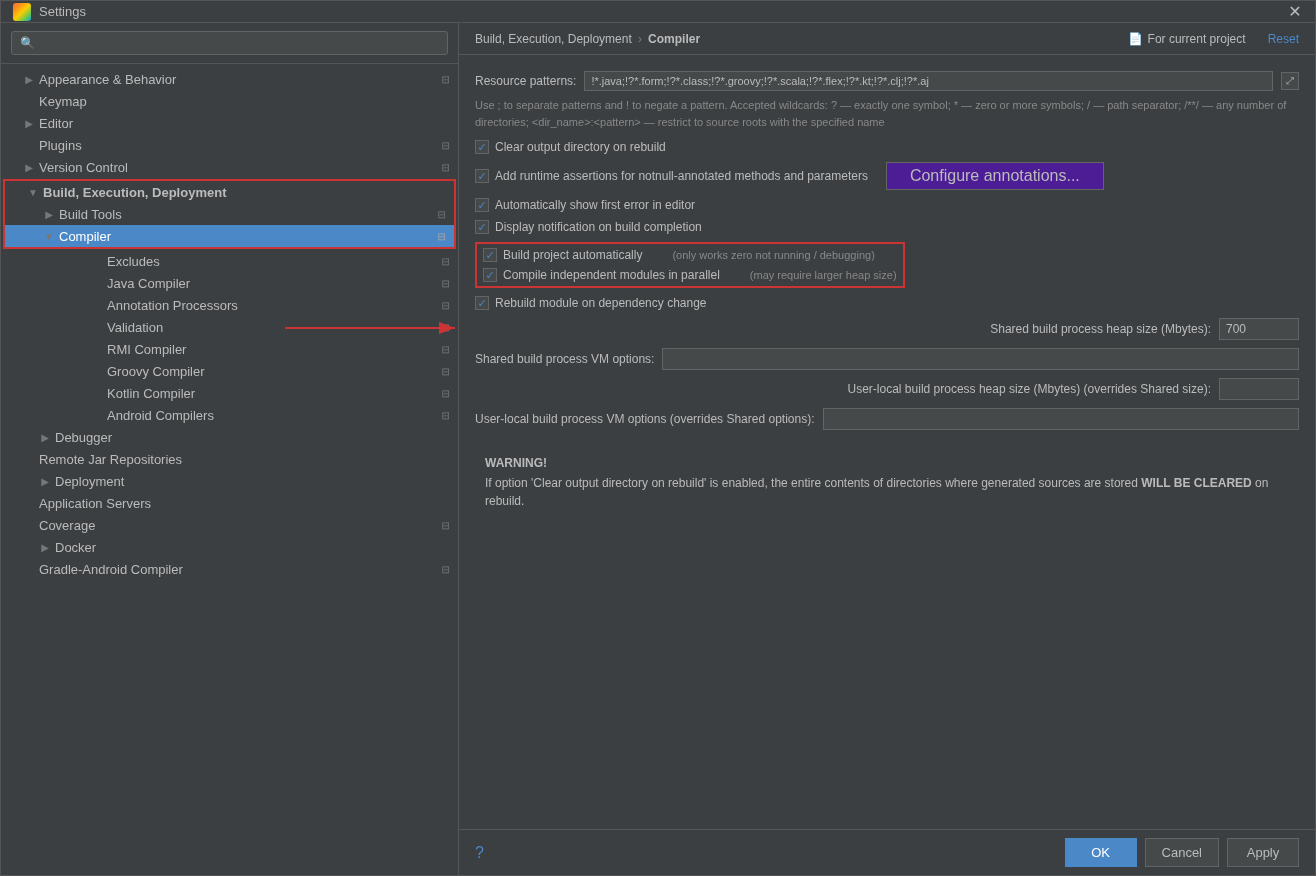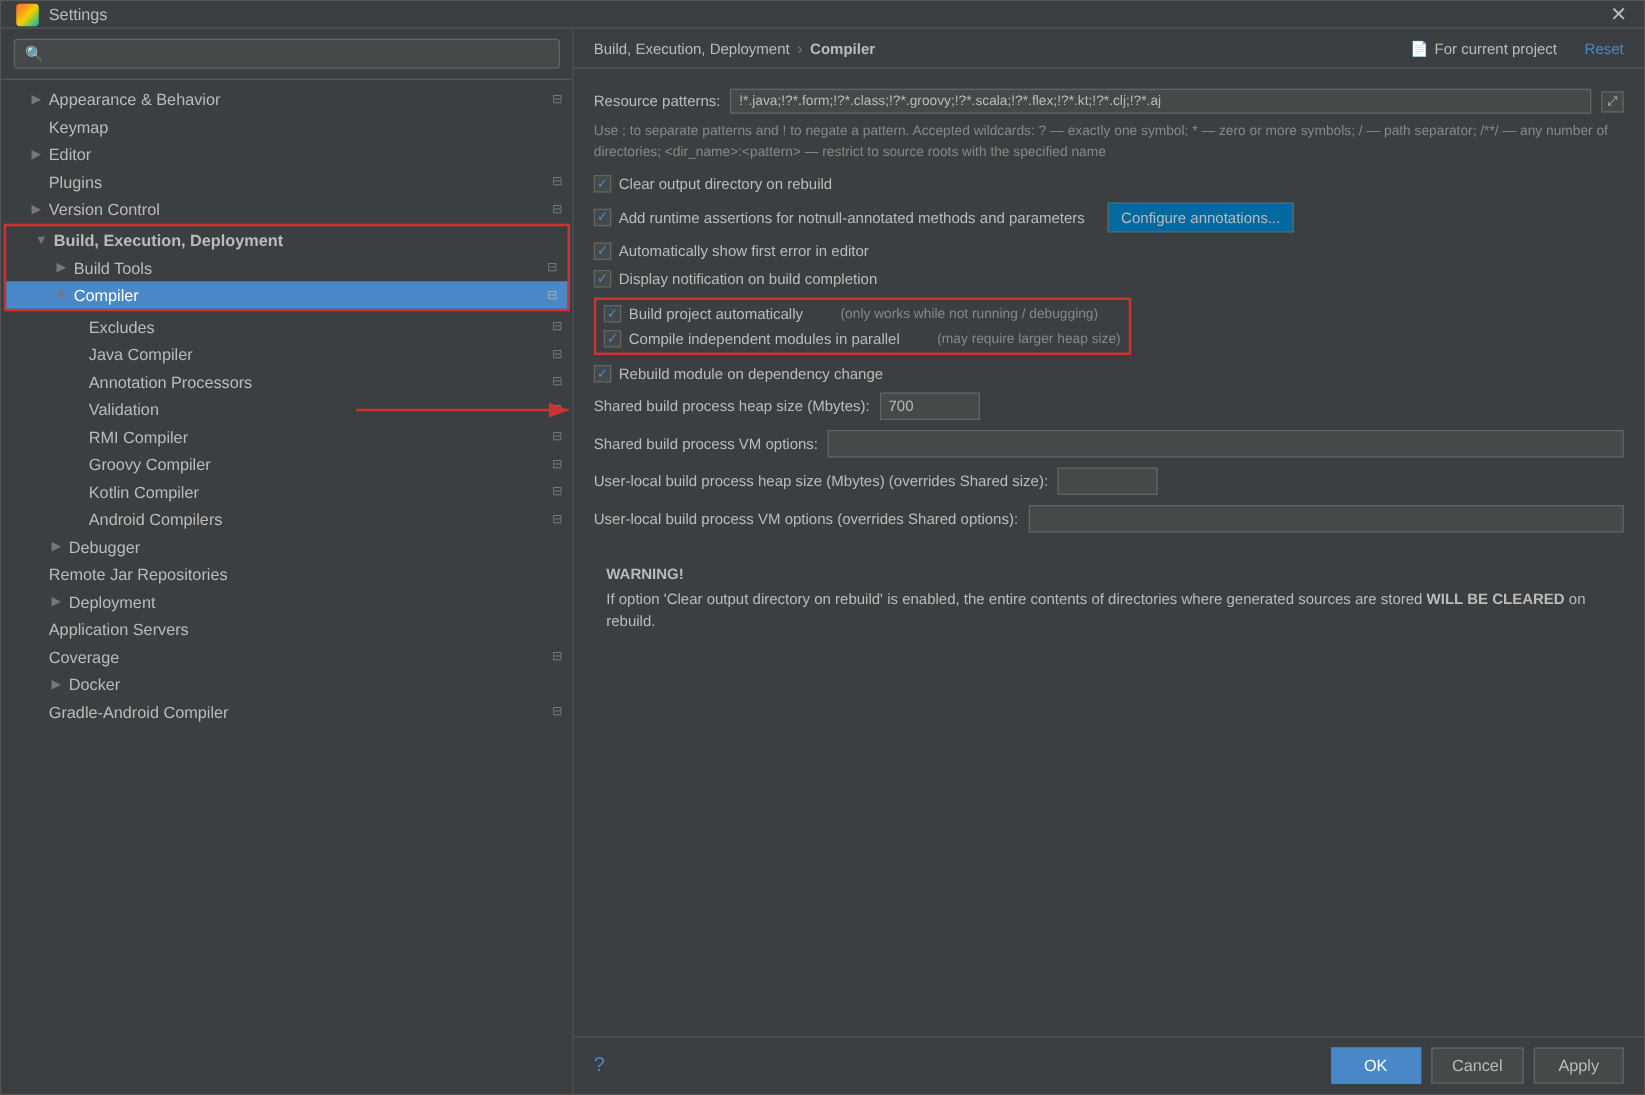--- a/index.html
+++ b/index.html
@@ -25,21 +25,21 @@
     .tree-item { display: flex; align-items: center; padding: 3px 8px; cursor: pointer; user-select: none; position: relative; }
     .tree-item.selected { background: #4a88c7; color: #ffffff; }
 
     .expand-icon { width: 16px; height: 16px; display: flex; align-items: center; justify-content: center; font-size: 10px; color: #777; flex-shrink: 0; }
     .item-label { flex: 1; padding-left: 2px; }
     .item-label.bold { font-weight: bold; }
     .item-right-icon { color: #777; font-size: 10px; margin-left: 4px; }
 
     .indent-1 { padding-left: 20px; }
     .indent-2 { padding-left: 36px; }
-    .indent-3 { padding-left: 52px; }
+    .indent-3 { padding-left: 52px; gap: 36px; }
 
     
     .right-panel { flex: 1; background: #3c3f41; display: flex; flex-direction: column; overflow: hidden; }
 
     .breadcrumb { display: flex; align-items: center; padding: 8px 16px; border-bottom: 1px solid #555; gap: 6px; }
     .breadcrumb-text { color: #bbbbbb; font-size: 12px; }
     .breadcrumb-separator { color: #777; }
     .breadcrumb-current { color: #bbbbbb; font-weight: bold; font-size: 12px; }
     .breadcrumb-project { color: #bbbbbb; font-size: 12px; margin-left: auto; display: flex; align-items: center; gap: 4px; }
     .reset-link { color: #4a88c7; font-size: 12px; cursor: pointer; margin-left: 16px; }
@@ -52,23 +52,23 @@
     .resource-expand { color: #bbbbbb; cursor: pointer; font-size: 10px; border: 1px solid #646464; padding: 2px 4px; background: #45494a; }
 
     .hint-text { color: #888; font-size: 11px; margin-bottom: 10px; line-height: 1.5; }
 
     .checkbox-row { display: flex; align-items: center; margin-bottom: 8px; gap: 6px; }
     .cb { width: 14px; height: 14px; border: 1px solid #646464; background: #45494a; display: flex; align-items: center; justify-content: center; flex-shrink: 0; cursor: pointer; }
     .cb.checked::after { content: '✓'; font-size: 11px; color: #4a88c7; line-height: 1; }
     .cb-label { color: #bbbbbb; font-size: 12px; }
     .cb-note { color: #888; font-size: 11px; margin-left: auto; }
 
-    .config-btn { background: #0369a1; border: 1px solid #646464; color: #bbbbbb; padding: 4px 10px; font-size: 12px; cursor: pointer; margin-left: auto; }
-
-    .field-row { display: flex; align-items: center; margin-bottom: 8px; gap: 8px; }
+    .config-btn { background: #4c1d95; border: 1px solid #646464; color: #bbbbbb; padding: 4px 23px; font-size: 16px; cursor: pointer; margin-left: auto; }
+
+    .field-row { display: flex; align-items: center; margin-bottom: 8px; gap: 8px; justify-content: flex-end; }
     .field-label { color: #bbbbbb; font-size: 12px; }
     .field-input { background: #45494a; border: 1px solid #646464; color: #bbbbbb; padding: 3px 6px; font-size: 12px; outline: none; }
     .field-input-wide { background: #45494a; border: 1px solid #646464; color: #bbbbbb; padding: 3px 6px; font-size: 12px; outline: none; flex: 1; }
 
     .warning-box { margin-top: 16px; padding: 10px; }
     .warning-title { color: #bbbbbb; font-weight: bold; font-size: 12px; margin-bottom: 4px; }
     .warning-text { color: #bbbbbb; font-size: 12px; line-height: 1.5; }
     .warning-text b { font-weight: bold; }
 
     
@@ -282,21 +282,21 @@
         <div class="checkbox-row">
           <div class="cb checked"></div>
           <span class="cb-label">Display notification on build completion</span>
         </div>
 
         
         <div style="border: 2px solid #cc3333; display: inline-block; padding: 4px 6px; margin-bottom: 8px;">
           <div class="checkbox-row" style="margin-bottom: 6px;">
             <div class="cb checked"></div>
             <span class="cb-label">Build project automatically</span>
-            <span class="cb-note" style="margin-left: 24px;">(only works while not running / debugging)</span>
+            <span class="cb-note" style="margin-left: 24px;">(only works zero not running / debugging)</span>
           </div>
           <div class="checkbox-row" style="margin-bottom: 0;">
             <div class="cb checked"></div>
             <span class="cb-label">Compile independent modules in parallel</span>
             <span class="cb-note" style="margin-left: 24px; text-align: right;">(may require larger heap size)</span>
           </div>
         </div>
 
         
         <div class="checkbox-row">

